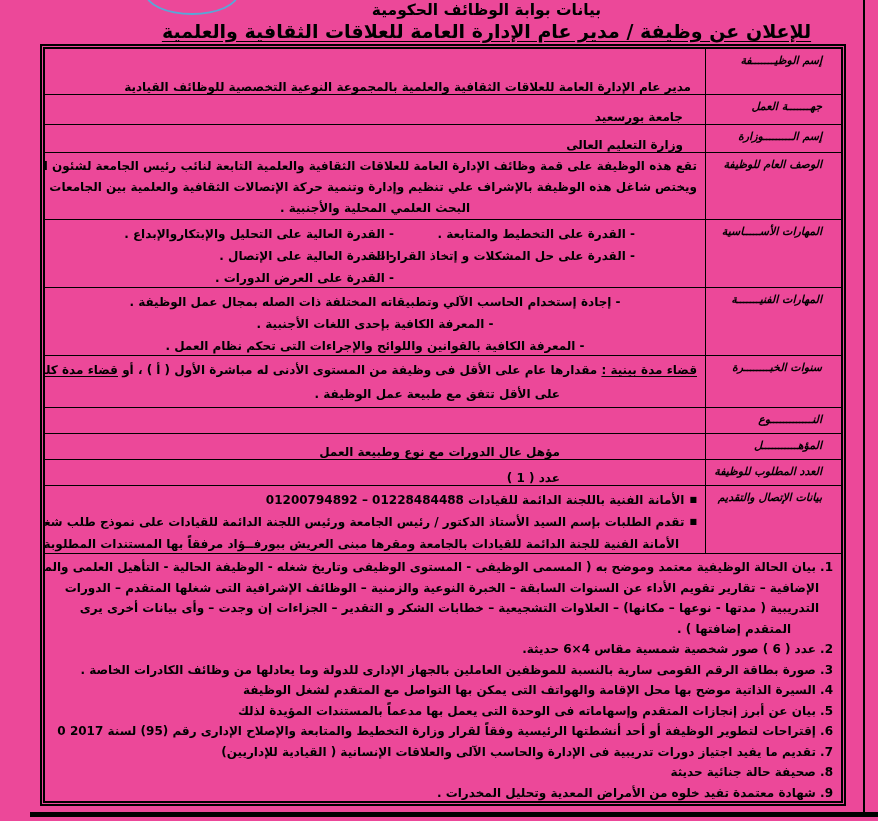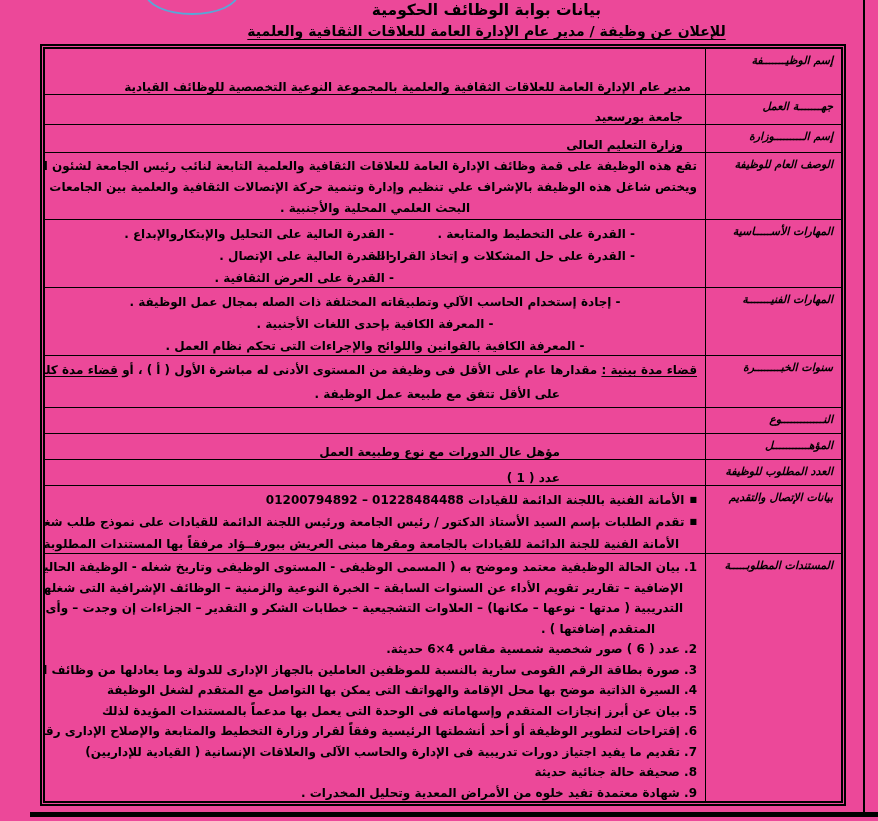--- a/index.html
+++ b/index.html
@@ -1,35 +1,35 @@
 <!DOCTYPE html>
 <html lang="ar"><head>
 <meta charset="utf-8">
 <style>
   html,body{margin:0;padding:0;background:#fff;}
   .page{position:relative;width:878px;height:821px;background:#ec4899;overflow:hidden;
         font-family:"DejaVu Sans",sans-serif;color:#000;}
   
   .hdr{padding-left:95px;text-align:center;padding-top:1px;}
   .title{font-size:15.5px;font-weight:bold;line-height:18px;}
-  .subtitle{font-size:14px;font-weight:bold;margin-top:3px;line-height:19px;
+  .subtitle{font-size:19px;font-weight:bold;margin-top:3px;line-height:19px;
             text-decoration:underline;text-underline-offset:3px;}
   
   .arc{position:absolute;left:145px;top:-29px;width:90px;height:40px;border:2px solid #58a8d8;
        border-radius:50%;background:transparent;}
   .page-right-line{position:absolute;left:863px;top:0;width:2px;height:817px;background:#000;}
   .page-bottom-bar{position:absolute;left:30px;top:812px;width:848px;height:5px;background:#000;}
   
   .jtable{position:absolute;left:40px;top:44px;width:806px;height:762px;border:5px double #000;
           box-sizing:border-box;display:flex;flex-direction:column;}
   .trow{display:flex;flex-direction:row;border-bottom:1.5px solid #000;box-sizing:border-box;flex:none;}
   .trow:last-child{border-bottom:none;}
   .tlabel{width:136px;flex:none;border-left:1.5px solid #000;box-sizing:border-box;
           font-size:11px;font-weight:bold;font-style:italic;text-align:right;
-          padding:5px 8px 0 2px;white-space:nowrap;overflow:hidden;}
+          padding:5px 19px 0 2px;white-space:nowrap;overflow:hidden;}
   .tcell{flex:1;min-width:0;font-size:12px;font-weight:bold;box-sizing:border-box;overflow:hidden;}
   .line{white-space:nowrap;overflow:hidden;text-align:right;}
   .vc{display:flex;align-items:flex-end;}
   .h46{height:46px}.h30{height:30px}.h28{height:28px}.h67{height:67px}.h68{height:68px}
   .h52{height:52px}.h26{height:26px}.h247{height:247px}
   .lh21{line-height:21px;padding-top:3px}.lh22{line-height:22px;padding-top:3px}
   .lh24{line-height:24px;padding-top:2px}.lh205{line-height:20.5px;padding-top:3px}
   .pr8{padding-right:8px}.pr14{padding-right:14px}.pr22{padding-right:22px}
   .pr26{padding-right:26px}.pr50{padding-right:50px}.pr145{padding-right:145px}
   .center{text-align:center}
@@ -89,21 +89,21 @@
     <div class="trow h68">
       <div class="tlabel">المهارات الأســـــاسية</div>
       <div class="tcell lh22 two-col">
         <div class="col col-r">
           <div class="line">- القدرة على التخطيط والمتابعة .</div>
           <div class="line">- القدرة على حل المشكلات و إتخاذ القرارات .</div>
         </div>
         <div class="col col-l">
           <div class="line">- القدرة العالية على التحليل والإبتكاروالإبداع .</div>
           <div class="line">- القدرة العالية على الإتصال .</div>
-          <div class="line">- القدرة على العرض الثقافية .</div>
+          <div class="line">- القدرة على العرض الدورات .</div>
         </div>
       </div>
     </div>
 
     <div class="trow h68">
       <div class="tlabel">المهارات الفنيـــــــة</div>
       <div class="tcell lh22">
         <div class="line center">- إجادة إستخدام الحاسب الآلي وتطبيقاته المختلفة ذات الصله بمجال عمل الوظيفة .</div>
         <div class="line center">- المعرفة الكافية بإحدى اللغات الأجنبية .</div>
         <div class="line center">- المعرفة الكافية بالقوانين واللوائح والإجراءات التى تحكم نظام العمل .</div>
@@ -139,21 +139,20 @@
     <div class="trow h68">
       <div class="tlabel">بيانات الإتصال والتقديم</div>
       <div class="tcell lh22">
         <div class="line pr8"><span class="bullet">■</span><span>الأمانة الفنية باللجنة الدائمة للقيادات 01228484488 – 01200794892</span></div>
         <div class="line pr8"><span class="bullet">■</span><span>تقدم الطلبات بإسم السيد الأستاذ الدكتور / رئيس الجامعة ورئيس اللجنة الدائمة للقيادات على نموذج طلب شغل الوظيفة المودع لدى</span></div>
         <div class="line pr26">الأمانة الفنية للجنة الدائمة للقيادات بالجامعة ومقرها مبنى العريش ببورفــؤاد مرفقاً بها المستندات المطلوبة</div>
       </div>
     </div>
 
     <div class="trow h247">
-      <div class="tlabel">المستندات المطلوبـــــة</div>
       <div class="tcell lh205">
         <div class="line pr8">1. بيان الحالة الوظيفية معتمد وموضح به ( المسمى الوظيفى - المستوى الوظيفى وتاريخ شغله - الوظيفة الحالية - التأهيل العلمى والمؤهلات</div>
         <div class="line pr22">الإضافية – تقارير تقويم الأداء عن السنوات السابقة – الخبرة النوعية والزمنية – الوظائف الإشرافية التى شغلها المتقدم – الدورات</div>
         <div class="line pr22">التدريبية ( مدتها - نوعها – مكانها) – العلاوات التشجيعية – خطابات الشكر و التقدير – الجزاءات إن وجدت – وأى بيانات أخرى يرى</div>
         <div class="line pr50">المتقدم إضافتها ) .</div>
         <div class="line pr8">2. عدد ( 6 ) صور شخصية شمسية مقاس 4×6 حديثة.</div>
         <div class="line pr8">3. صورة بطاقة الرقم القومى سارية بالنسبة للموظفين العاملين بالجهاز الإدارى للدولة وما يعادلها من وظائف الكادرات الخاصة .</div>
         <div class="line pr8">4. السيرة الذاتية موضح بها محل الإقامة والهواتف التى يمكن بها التواصل مع المتقدم لشغل الوظيفة</div>
         <div class="line pr8">5. بيان عن أبرز إنجازات المتقدم وإسهاماته فى الوحدة التى يعمل بها مدعماً بالمستندات المؤيدة لذلك</div>
         <div class="line pr8">6. إقتراحات لتطوير الوظيفة أو أحد أنشطتها الرئيسية وفقاً لقرار وزارة التخطيط والمتابعة والإصلاح الإدارى رقم (95) لسنة 2017 0</div>

